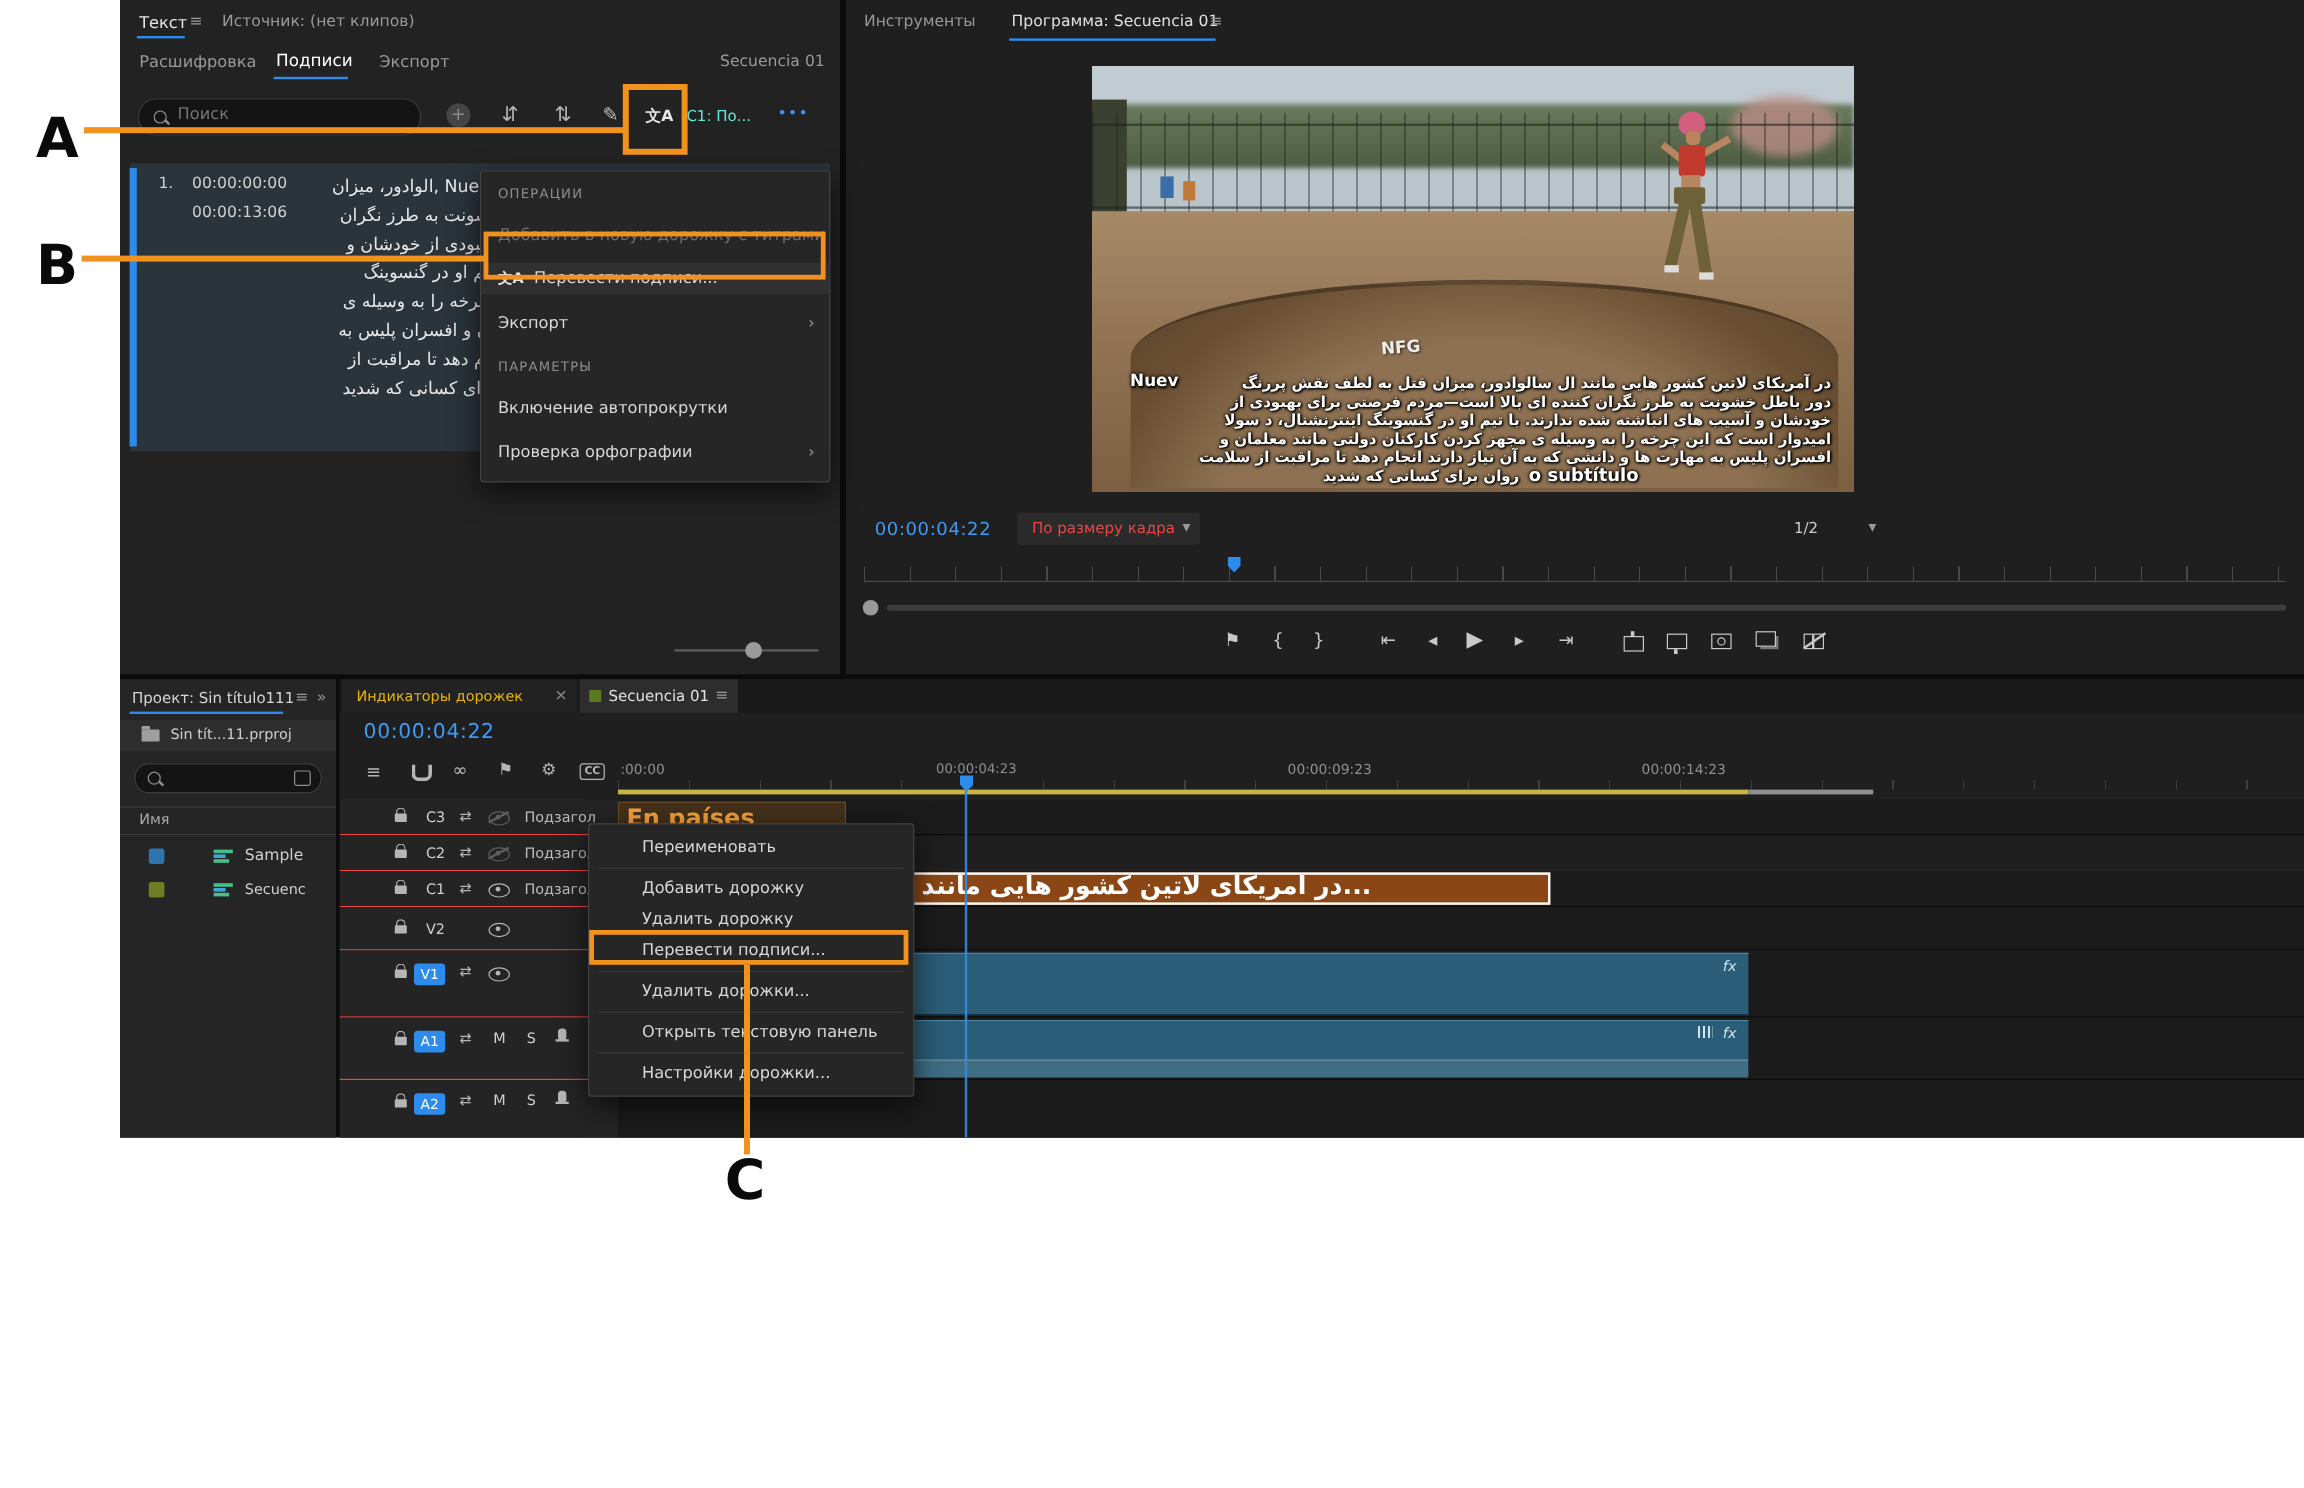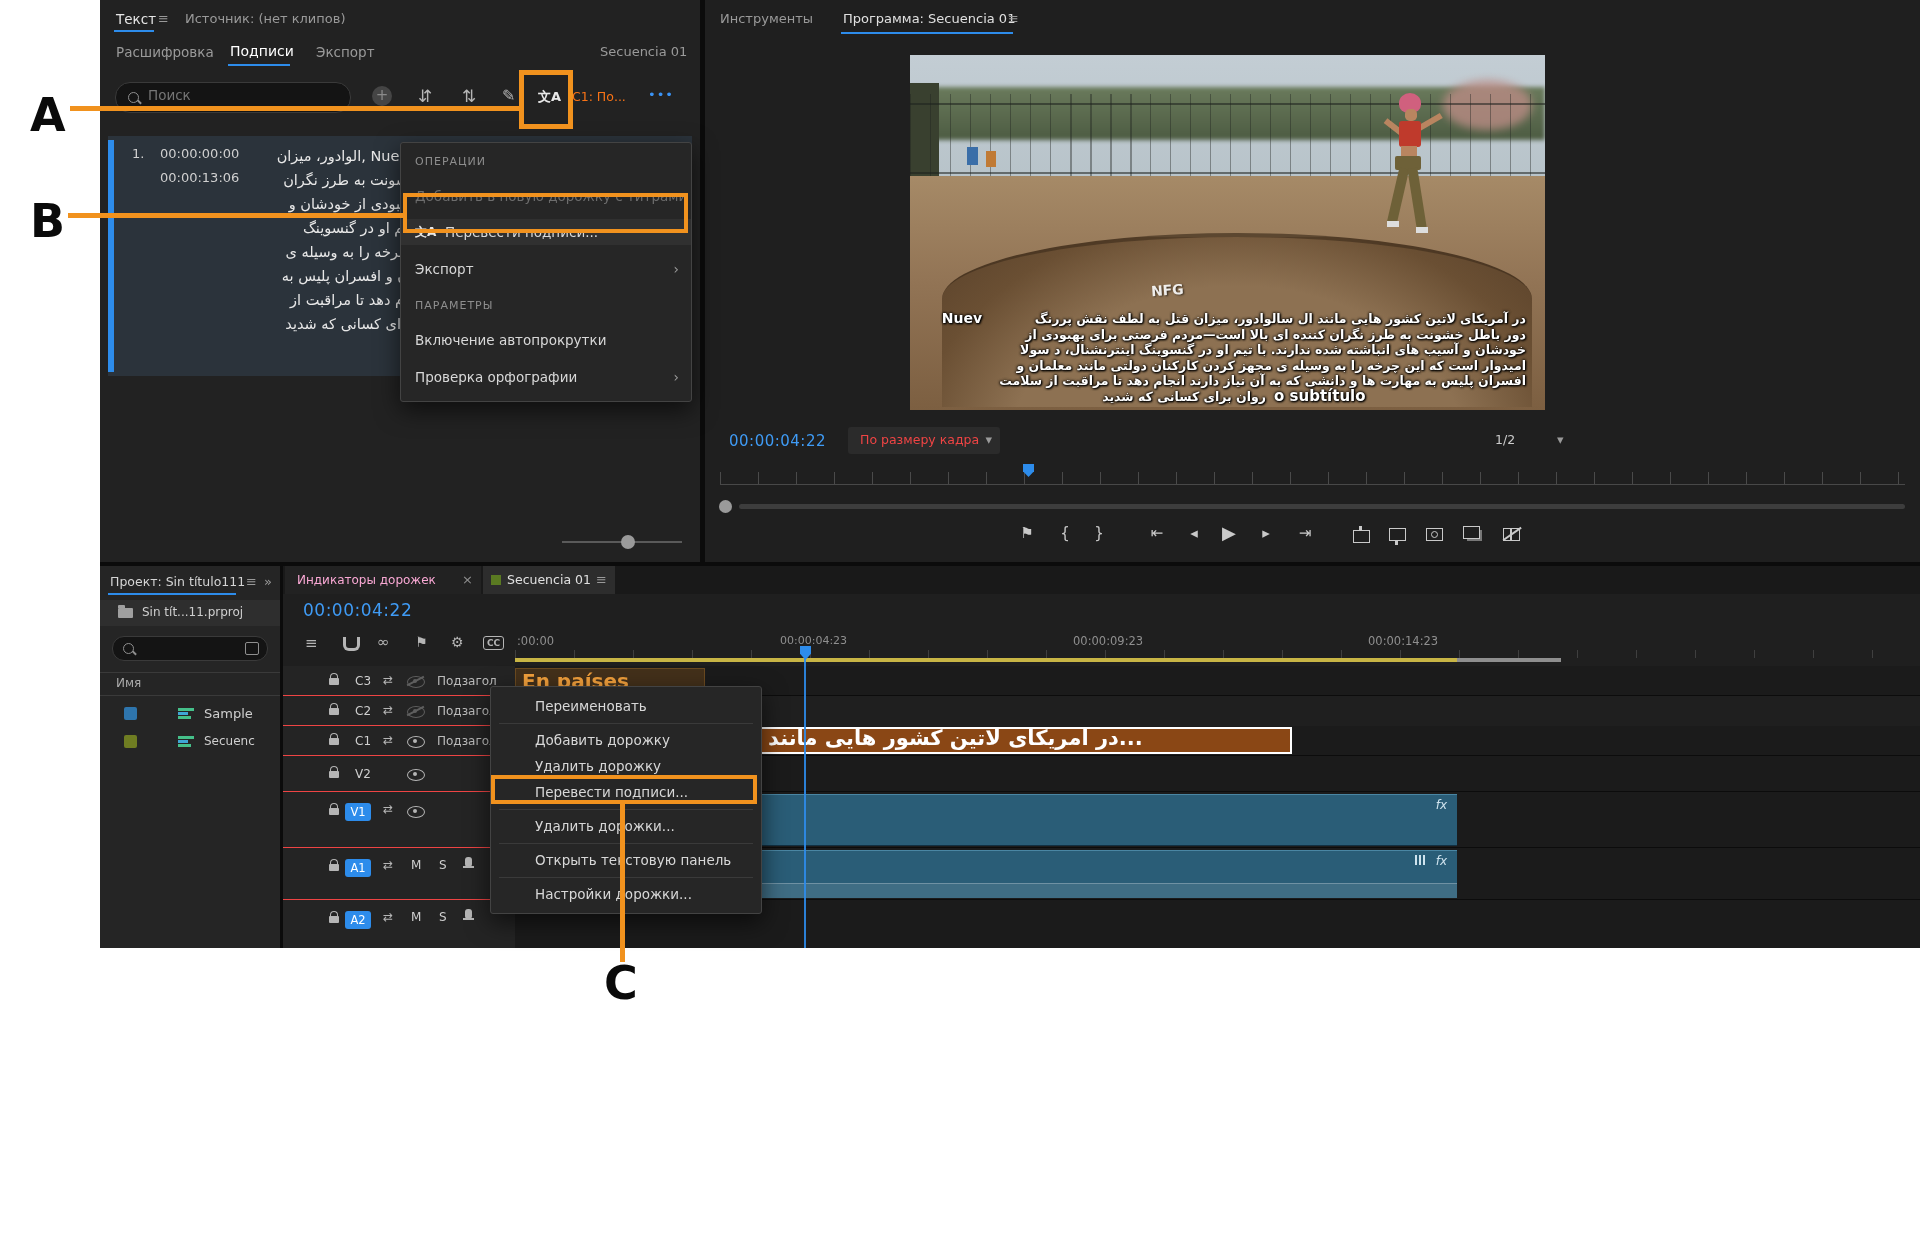--- a/index.html
+++ b/index.html
@@ -114,21 +114,21 @@
 
     <div class="searchbox" style="left:15px;top:82px;width:234px;height:29px;">
       <span class="mag" style="left:12px;top:9px;"></span>
       <input type="text" placeholder="Поиск" style="">
     </div>
     <span class="t" style="left:272px;top:86px;width:20px;height:20px;background:#454545;border-radius:50%;color:#8a8a8a;text-align:center;line-height:19px;font-size:15px;">+</span>
     <span class="t" style="left:318px;top:86px;color:#b5b5b5;font-size:17px;">⇵</span>
     <span class="t" style="left:362px;top:86px;color:#b5b5b5;font-size:17px;">⇅</span>
     <span class="t" style="left:402px;top:86px;color:#b5b5b5;font-size:16px;">✎</span>
     <span class="t" style="left:438px;top:88px;color:#e8e8e8;font-size:13px;font-weight:bold;">文A</span>
-    <span class="t" style="left:472px;top:89px;color:#f97316;font-size:12.5px;">C1: По...</span>
+    <span class="t" style="left:472px;top:89px;color:#5eead4;font-size:12.5px;">C1: По...</span>
     <span class="t" style="left:548px;top:87px;color:#3a93f5;font-size:13px;letter-spacing:1px;">•••</span>
 
     <div class="capt-row" style="left:8px;top:136px;width:584px;height:240px;">
       <div class="capt-bar" style="left:0;top:4px;height:232px;"></div>
       <span class="t" style="left:24px;top:10px;color:#d0d0d0;">1.</span>
       <span class="t" style="left:52px;top:10px;color:#d0d0d0;">00:00:00:00</span>
       <span class="t" style="left:52px;top:34px;color:#d0d0d0;">00:00:13:06</span>
       <div class="capt-text" style="left:160px;top:8px;width:140px;height:226px;">Nuev ,الوادور، میزان
 شونت به طرز نگران
 هبودی از خودشان و
@@ -253,21 +253,21 @@
       <span class="chip" style="left:24px;top:7px;background:#6f7d22;"></span>
       <span class="seqico" style="left:78px;top:8px;"></span>
       <span class="t" style="left:104px;top:6px;color:#cfcfcf;font-size:12px;">Secuenc</span>
     </div>
   </div>
 
   <div class="panel" style="left:183px;top:566px;width:1637px;height:382px;background:#1f1f1f;">
 
     <div class="abs" style="left:0;top:0;width:1637px;height:28px;background:#191919;"></div>
     <div class="abs" style="left:2px;top:0;width:196px;height:28px;background:#222222;">
-      <span class="t" style="left:12px;top:7px;color:#f9a8d4;font-size:12px;">Индикаторы дорожек</span>
+      <span class="t" style="left:12px;top:7px;color:#eab308;font-size:12px;">Индикаторы дорожек</span>
       <span class="t" style="right:8px;top:6px;color:#8f8f8f;">×</span>
     </div>
     <div class="abs" style="left:200px;top:0;width:132px;height:28px;background:#2d2d2d;">
       <span class="abs" style="left:8px;top:9px;width:10px;height:10px;background:#5a7a22;"></span>
       <span class="t" style="left:24px;top:6px;color:#e0e0e0;font-size:12.5px;">Secuencia 01</span>
       <span class="t" style="right:8px;top:6px;color:#9a9a9a;">≡</span>
     </div>
 
     <span class="t" style="left:20px;top:34px;color:#3f9bf5;font-size:17px;letter-spacing:.5px;">00:00:04:22</span>
 

